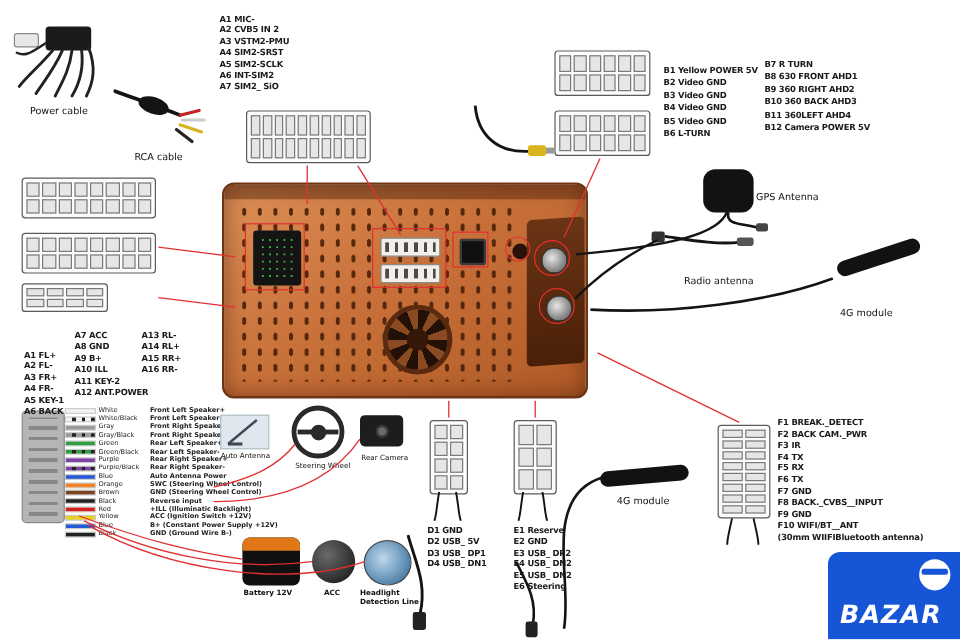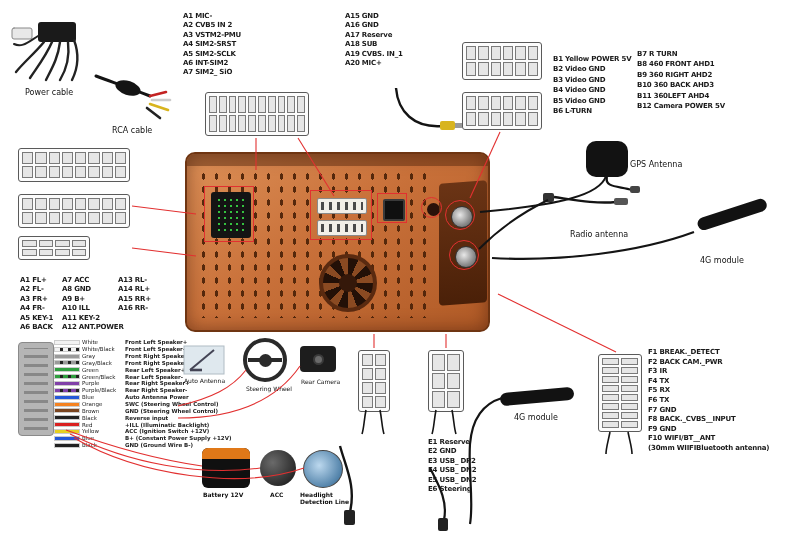--- a/index.html
+++ b/index.html
@@ -56,50 +56,41 @@
   <div class="abs list" style="left:183px;top:12px">
 
   <div>A1 MIC-</div>
       <div>A2 CVB5 IN 2</div>
       <div>A3 VSTM2-PMU</div>
       <div>A4 SIM2-SRST</div>
       <div>A5 SIM2-SCLK</div>
       <div>A6 INT-SIM2</div>
       <div>A7 SIM2_ SiO</div>
     </div>
-  <div class="abs list" style="left:345px;top:12px">
-
-  <div>A15 GND</div>
-      <div>A16 GND</div>
-      <div>A17 Reserve</div>
-      <div>A18 SUB</div>
-      <div>A19 CVBS. IN_1</div>
-      <div>A20 MIC+</div>
-    </div>
 
   <div class="abs list" style="left:553px;top:54px;line-height:10.4px">
 
   <div>B1 Yellow POWER 5V</div>
       <div>B2 Video GND</div>
       <div>B3 Video GND</div>
       <div>B4 Video GND</div>
       <div>B5 Video GND</div>
       <div>B6 L-TURN</div>
     </div>
   <div class="abs list" style="left:637px;top:49px;line-height:10.4px">
 
   <div>B7 R TURN</div>
-      <div>B8 460 FRONT AHD1</div>
+      <div>B8 630 FRONT AHD1</div>
       <div>B9 360 RIGHT AHD2</div>
       <div>B10 360 BACK AHD3</div>
       <div>B11 360LEFT AHD4</div>
       <div>B12 Camera POWER 5V</div>
     </div>
 
-  <div class="abs list" style="left:20px;top:276px">
+  <div class="abs list" style="left:20px;top:292px">
 
   <div>A1 FL+</div>
       <div>A2 FL-</div>
       <div>A3 FR+</div>
       <div>A4 FR-</div>
       <div>A5 KEY-1</div>
       <div>A6 BACK</div>
     </div>
   <div class="abs list" style="left:62px;top:276px">
 
@@ -111,20 +102,27 @@
       <div>A12 ANT.POWER</div>
     </div>
   <div class="abs list" style="left:118px;top:276px">
 
   <div>A13 RL-</div>
       <div>A14 RL+</div>
       <div>A15 RR+</div>
       <div>A16 RR-</div>
     </div>
 
+  <div class="abs list" style="left:356px;top:438px">
+
+  <div>D1 GND</div>
+      <div>D2 USB_ 5V</div>
+      <div>D3 USB_ DP1</div>
+      <div>D4 USB_ DN1</div>
+    </div>
   <div class="abs list" style="left:428px;top:438px">
 
   <div>E1 Reserve</div>
       <div>E2 GND</div>
       <div>E3 USB_ DP2</div>
       <div>E4 USB_ DN2</div>
       <div>E5 USB_ DN2</div>
       <div>E6 Steering</div>
     </div>
   <div class="abs list" style="left:648px;top:348px;line-height:9.6px">
@@ -523,14 +521,19 @@
       <path d="M446,334 L446,348"></path>
       <path d="M616,352 L498,294"></path>
       <path d="M66,430 C120,450 160,460 202,466"></path>
       <path d="M70,434 C130,464 200,476 260,468"></path>
       <path d="M74,438 C140,476 240,490 304,468"></path>
       <path d="M178,406 C212,398 232,388 246,370"></path>
       <path d="M178,418 C240,418 278,398 300,366"></path>
     </g>
   </svg>
 
+  <div class="watermark">
+    <div class="wm-face"></div>
+    <div class="wm-band"></div>
+    <div class="wm-text">BAZAR</div>
+  </div>
 
 </div>
 
 </body></html>

